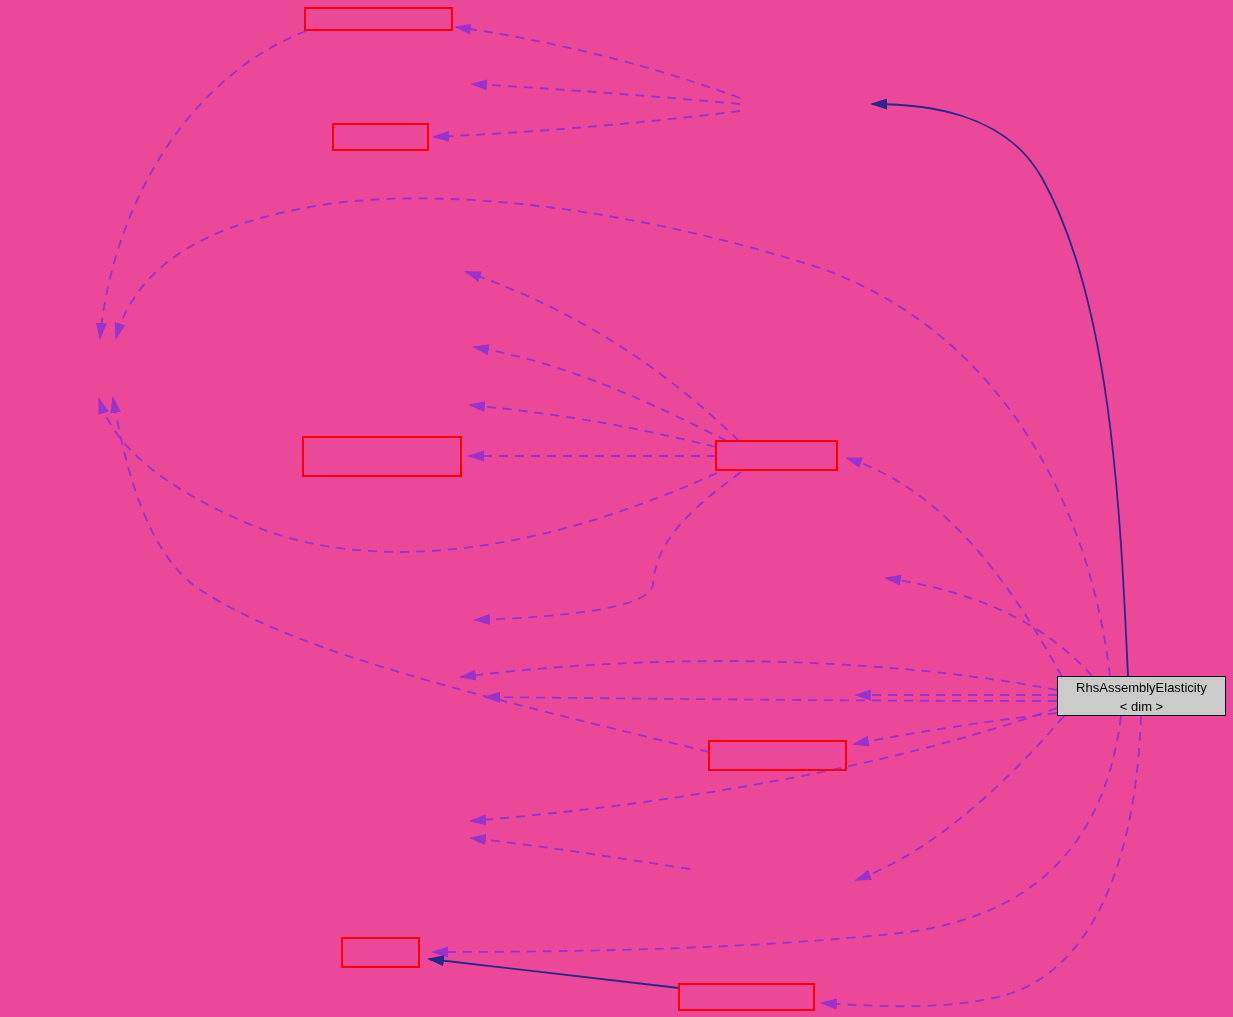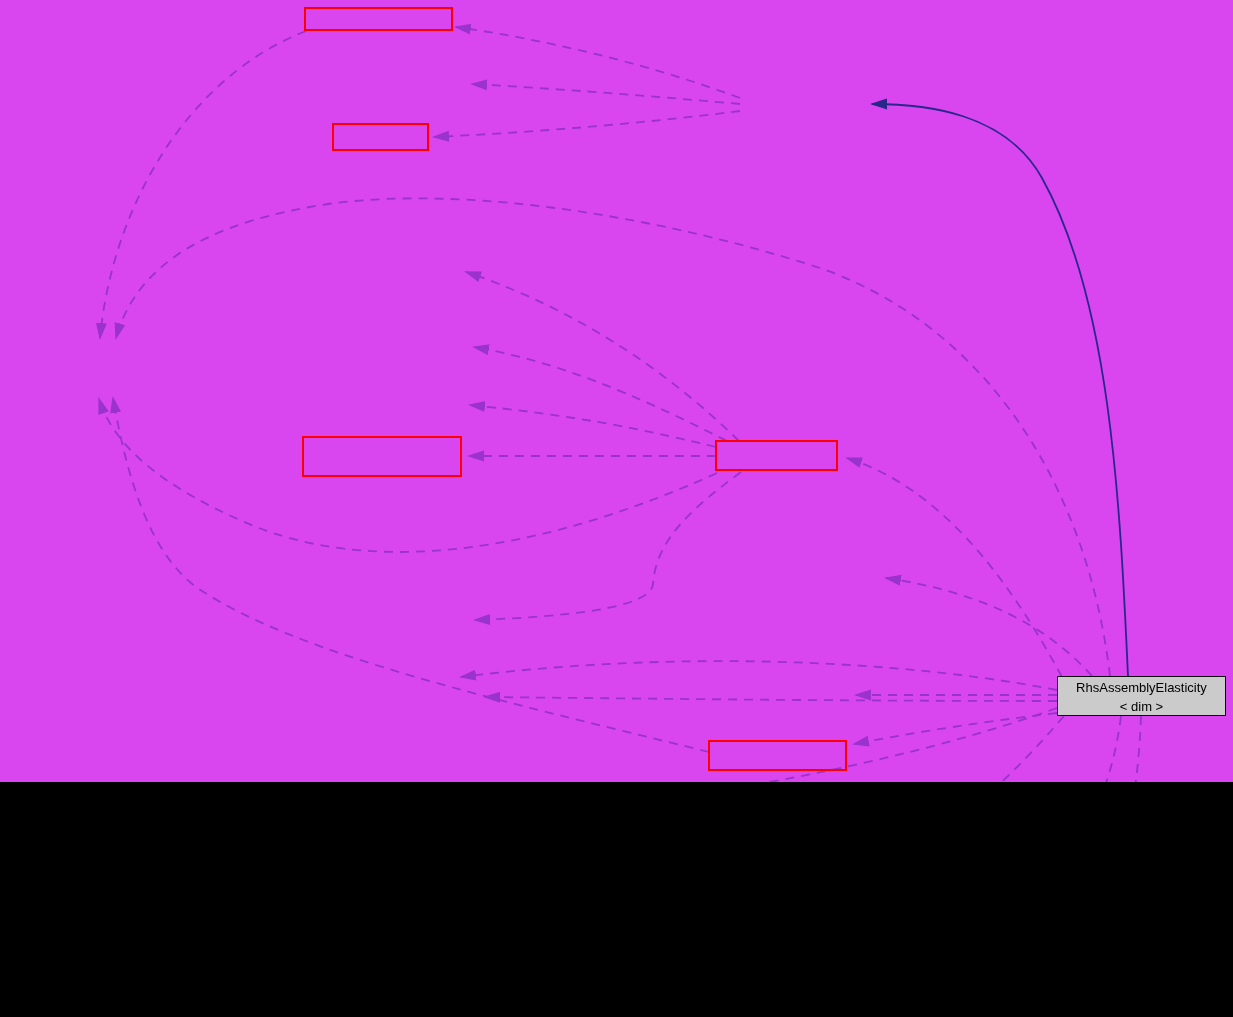--- a/index.html
+++ b/index.html
@@ -3,22 +3,22 @@
 <meta charset="utf-8">
 <style>
   html, body {
     margin: 0;
     padding: 0;
     background: #000000;
   }
   .stage {
     position: relative;
     width: 1233px;
-    height: 782px;
-    background: #d946ef;
+    height: 1017px;
+    background: #ec4899;
     overflow: hidden;
     font-family: "Liberation Sans", sans-serif;
   }
   .stage svg {
     position: absolute;
     left: 0;
     top: 0;
   }
   .focus-node {
     position: absolute;

